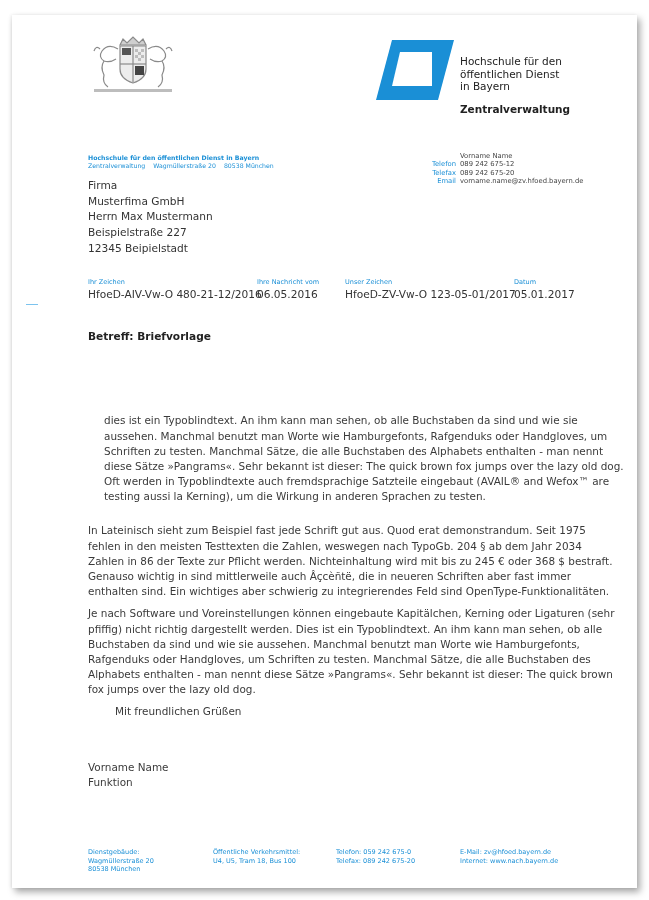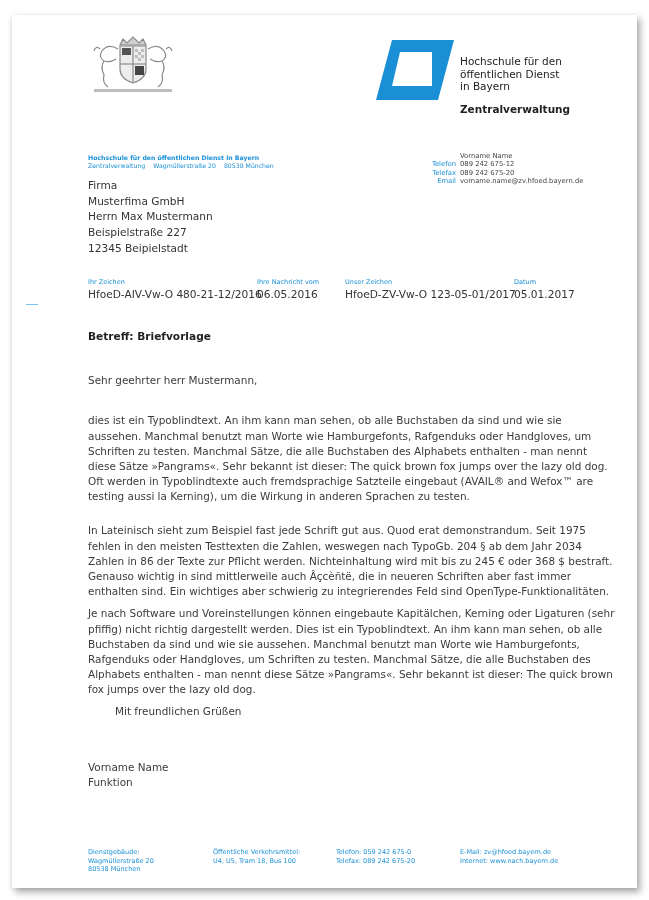--- a/index.html
+++ b/index.html
@@ -43,21 +43,21 @@
   .ref .val { font-size: 10.6px; color: #333; display: block; line-height: 14px; }
 
   .fold-mark { left: 14px; top: 289px; width: 12px; height: 1px; background: #7cc3ee; }
 
   
   .subject { left: 76px; top: 315px; font-size: 10.6px; font-weight: bold; color: #222; }
 
   
   .body-text { left: 76px; width: 530px; font-size: 10.45px; line-height: 15.1px; color: #3a3a3a; }
   .salutation { top: 358px; }
-  .para1 { top: 388px; }
+  .para1 { top: 388px; margin-left: 16px; }
   .para2 { top: 498px; }
   .para3 { top: 581px; }
   .closing { top: 689px; margin-left: 27px; }
   .signature { top: 745px; }
 
   
   .footer { top: 833px; font-size: 6.5px; line-height: 8.7px; color: #1a8fd6; }
 </style>
 </head>
 <body>
@@ -151,21 +151,20 @@
   </div>
   <div class="abs ref" style="left:502px;">
     <span class="lbl">Datum</span>
     <span class="val">05.01.2017</span>
   </div>
 
   <div class="abs fold-mark"></div>
 
   <div class="abs subject">Betreff: Briefvorlage</div>
 
-  <div class="abs body-text salutation">Sehr geehrter herr Mustermann,</div>
   <p class="abs body-text para1">dies ist ein Typoblindtext. An ihm kann man sehen, ob alle Buchstaben da sind und wie sie aussehen. Manchmal benutzt man Worte wie Hamburgefonts, Rafgenduks oder Handgloves, um Schriften zu testen. Manchmal Sätze, die alle Buchstaben des Alphabets enthalten - man nennt diese Sätze »Pangrams«. Sehr bekannt ist dieser: The quick brown fox jumps over the lazy old dog. Oft werden in Typoblindtexte auch fremdsprachige Satzteile eingebaut (AVAIL® and Wefox™ are testing aussi la Kerning), um die Wirkung in anderen Sprachen zu testen.</p>
   <p class="abs body-text para2">In Lateinisch sieht zum Beispiel fast jede Schrift gut aus. Quod erat demonstrandum. Seit 1975 fehlen in den meisten Testtexten die Zahlen, weswegen nach TypoGb. 204 § ab dem Jahr 2034 Zahlen in 86 der Texte zur Pflicht werden. Nichteinhaltung wird mit bis zu 245 € oder 368 $ bestraft. Genauso wichtig in sind mittlerweile auch Âçcèñtë, die in neueren Schriften aber fast immer enthalten sind. Ein wichtiges aber schwierig zu integrierendes Feld sind OpenType-Funktionalitäten.</p>
   <p class="abs body-text para3">Je nach Software und Voreinstellungen können eingebaute Kapitälchen, Kerning oder Ligaturen (sehr pfiffig) nicht richtig dargestellt werden. Dies ist ein Typoblindtext. An ihm kann man sehen, ob alle Buchstaben da sind und wie sie aussehen. Manchmal benutzt man Worte wie Hamburgefonts, Rafgenduks oder Handgloves, um Schriften zu testen. Manchmal Sätze, die alle Buchstaben des Alphabets enthalten - man nennt diese Sätze »Pangrams«. Sehr bekannt ist dieser: The quick brown fox jumps over the lazy old dog.</p>
 
   <div class="abs body-text closing">Mit freundlichen Grüßen</div>
   <div class="abs body-text signature">
     <div>Vorname Name</div>
     <div>Funktion</div>
   </div>
 

